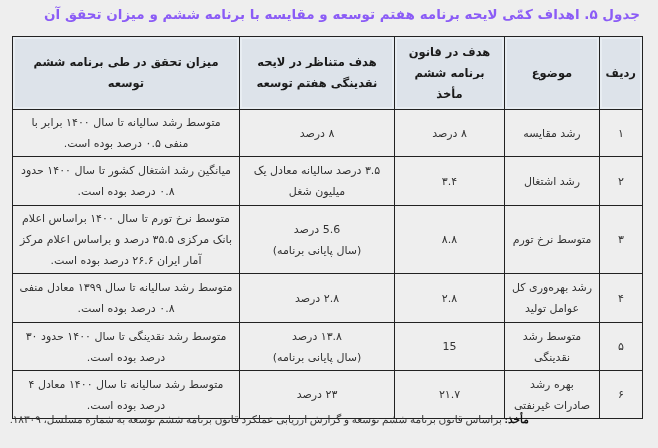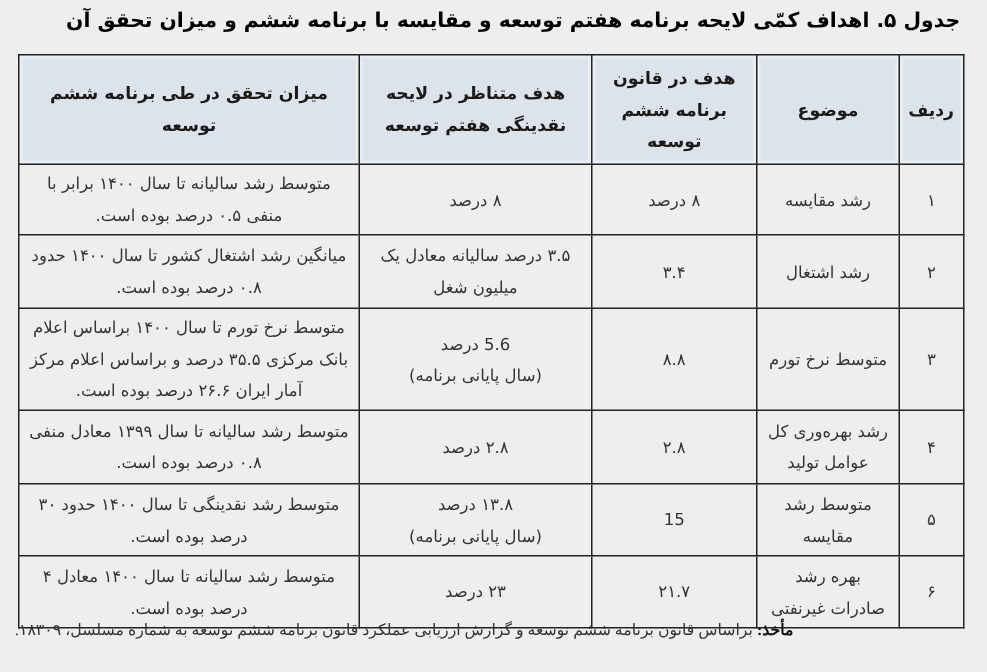--- a/index.html
+++ b/index.html
@@ -3,21 +3,21 @@
 <meta charset="utf-8">
 <style>
   html, body { margin:0; padding:0; }
   body {
     width:658px; height:448px; background:#eeeeee; overflow:hidden;
     font-family:"DejaVu Sans", sans-serif; color:#1a1a1a; position:relative;
   }
   .title {
     position:absolute; top:6px; right:18px; left:10px;
     direction:rtl; 
-    font-weight:bold; font-size:13.5px; color:#000000;
+    font-weight:bold; font-size:13.5px; color:#8b5cf6;
   }
   table.main {
     position:absolute; top:36px; left:12px; width:631px;
     border-collapse:collapse; direction:rtl; table-layout:fixed;
     font-size:11px;
   }
   table.main th, table.main td {
     border:1.3px solid #222; text-align:center; vertical-align:middle;
     padding:2px 6px; line-height:21px;
   }
@@ -45,21 +45,21 @@
     <col class="c1">
       <col class="c2">
       <col class="c3">
       <col class="c4">
       <col>
   </colgroup>
   <thead>
     <tr>
       <th>ردیف</th>
       <th>موضوع</th>
-      <th>هدف در قانون برنامه ششم توسعه</th>
+      <th>هدف در قانون برنامه ششم مأخذ</th>
       <th>هدف متناظر در لایحه نقدینگی هفتم توسعه</th>
       <th>میزان تحقق در طی برنامه ششم توسعه</th>
     </tr>
   </thead>
   <tbody>
     <tr class="r1">
       <td>۱</td>
       <td>رشد مقایسه</td>
       <td>۸ درصد</td>
       <td>۸ درصد</td>
@@ -84,21 +84,21 @@
     </tr>
     <tr class="r4">
       <td>۴</td>
       <td>رشد بهره‌وری کل عوامل تولید</td>
       <td>۲.۸</td>
       <td>۲.۸ درصد</td>
       <td>متوسط رشد سالیانه تا سال ۱۳۹۹ معادل منفی ۰.۸ درصد بوده است.</td>
     </tr>
     <tr class="r5">
       <td>۵</td>
-      <td>متوسط رشد مقایسه</td>
+      <td>متوسط رشد نقدینگی</td>
       <td>15</td>
       <td>
         <div>۱۳.۸ درصد</div>
         <div>(سال پایانی برنامه)</div>
       </td>
       <td>متوسط رشد نقدینگی تا سال ۱۴۰۰ حدود ۳۰ درصد بوده است.</td>
     </tr>
     <tr class="r6">
       <td>۶</td>
       <td>بهره رشد صادرات غیرنفتی</td>

